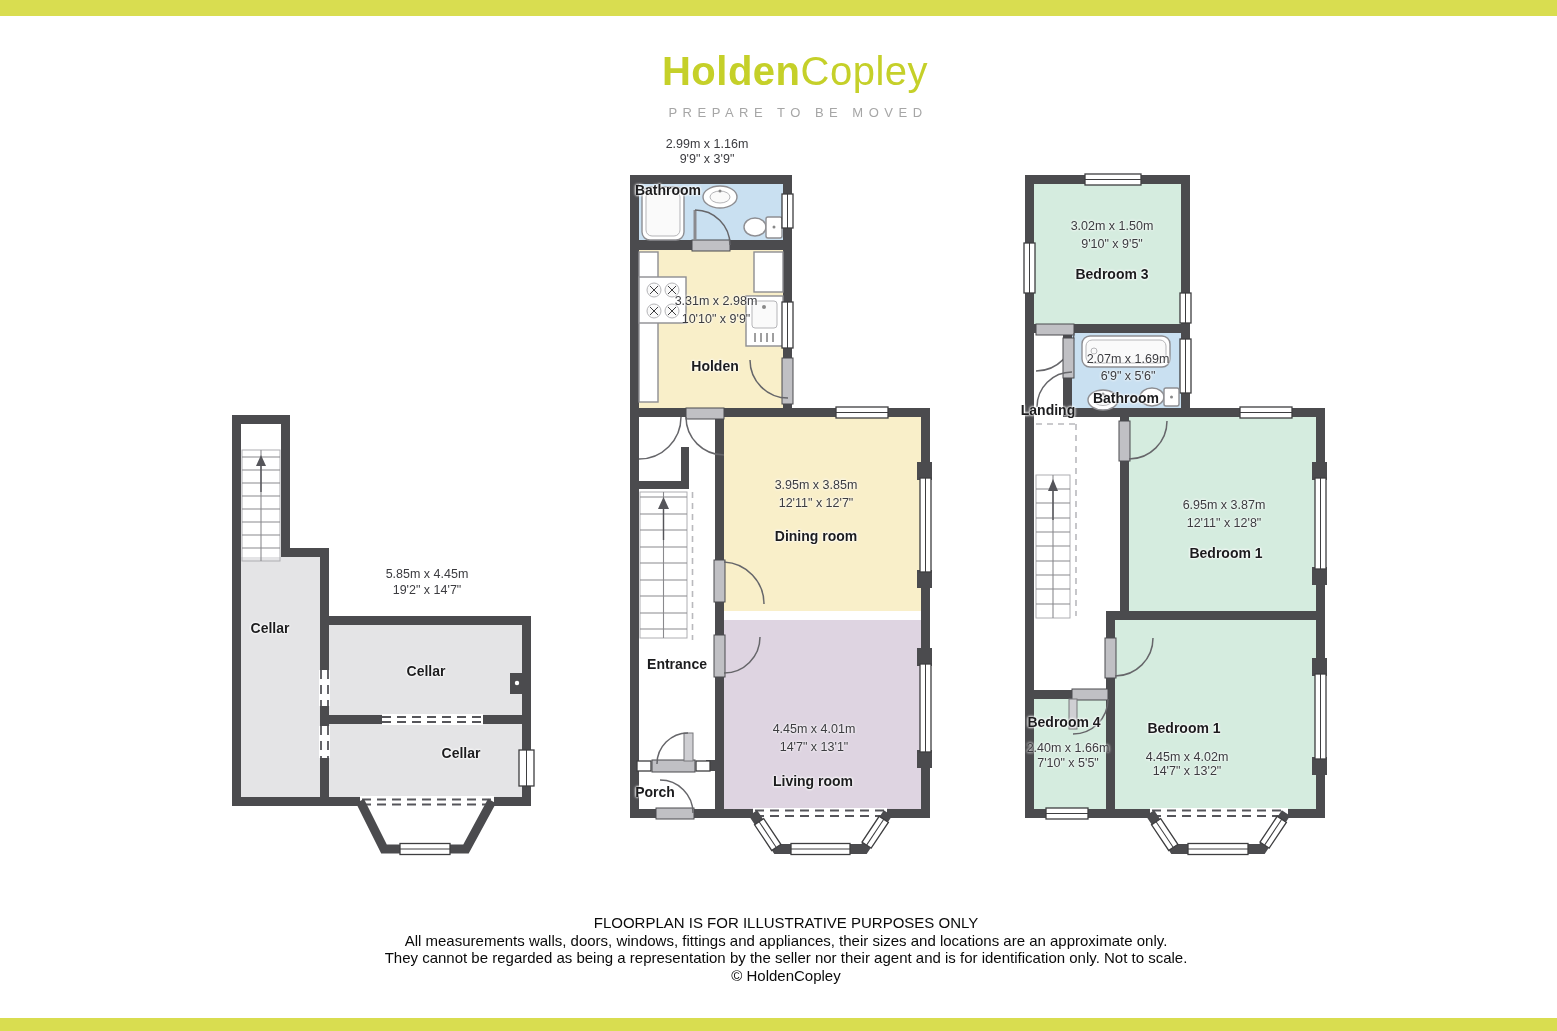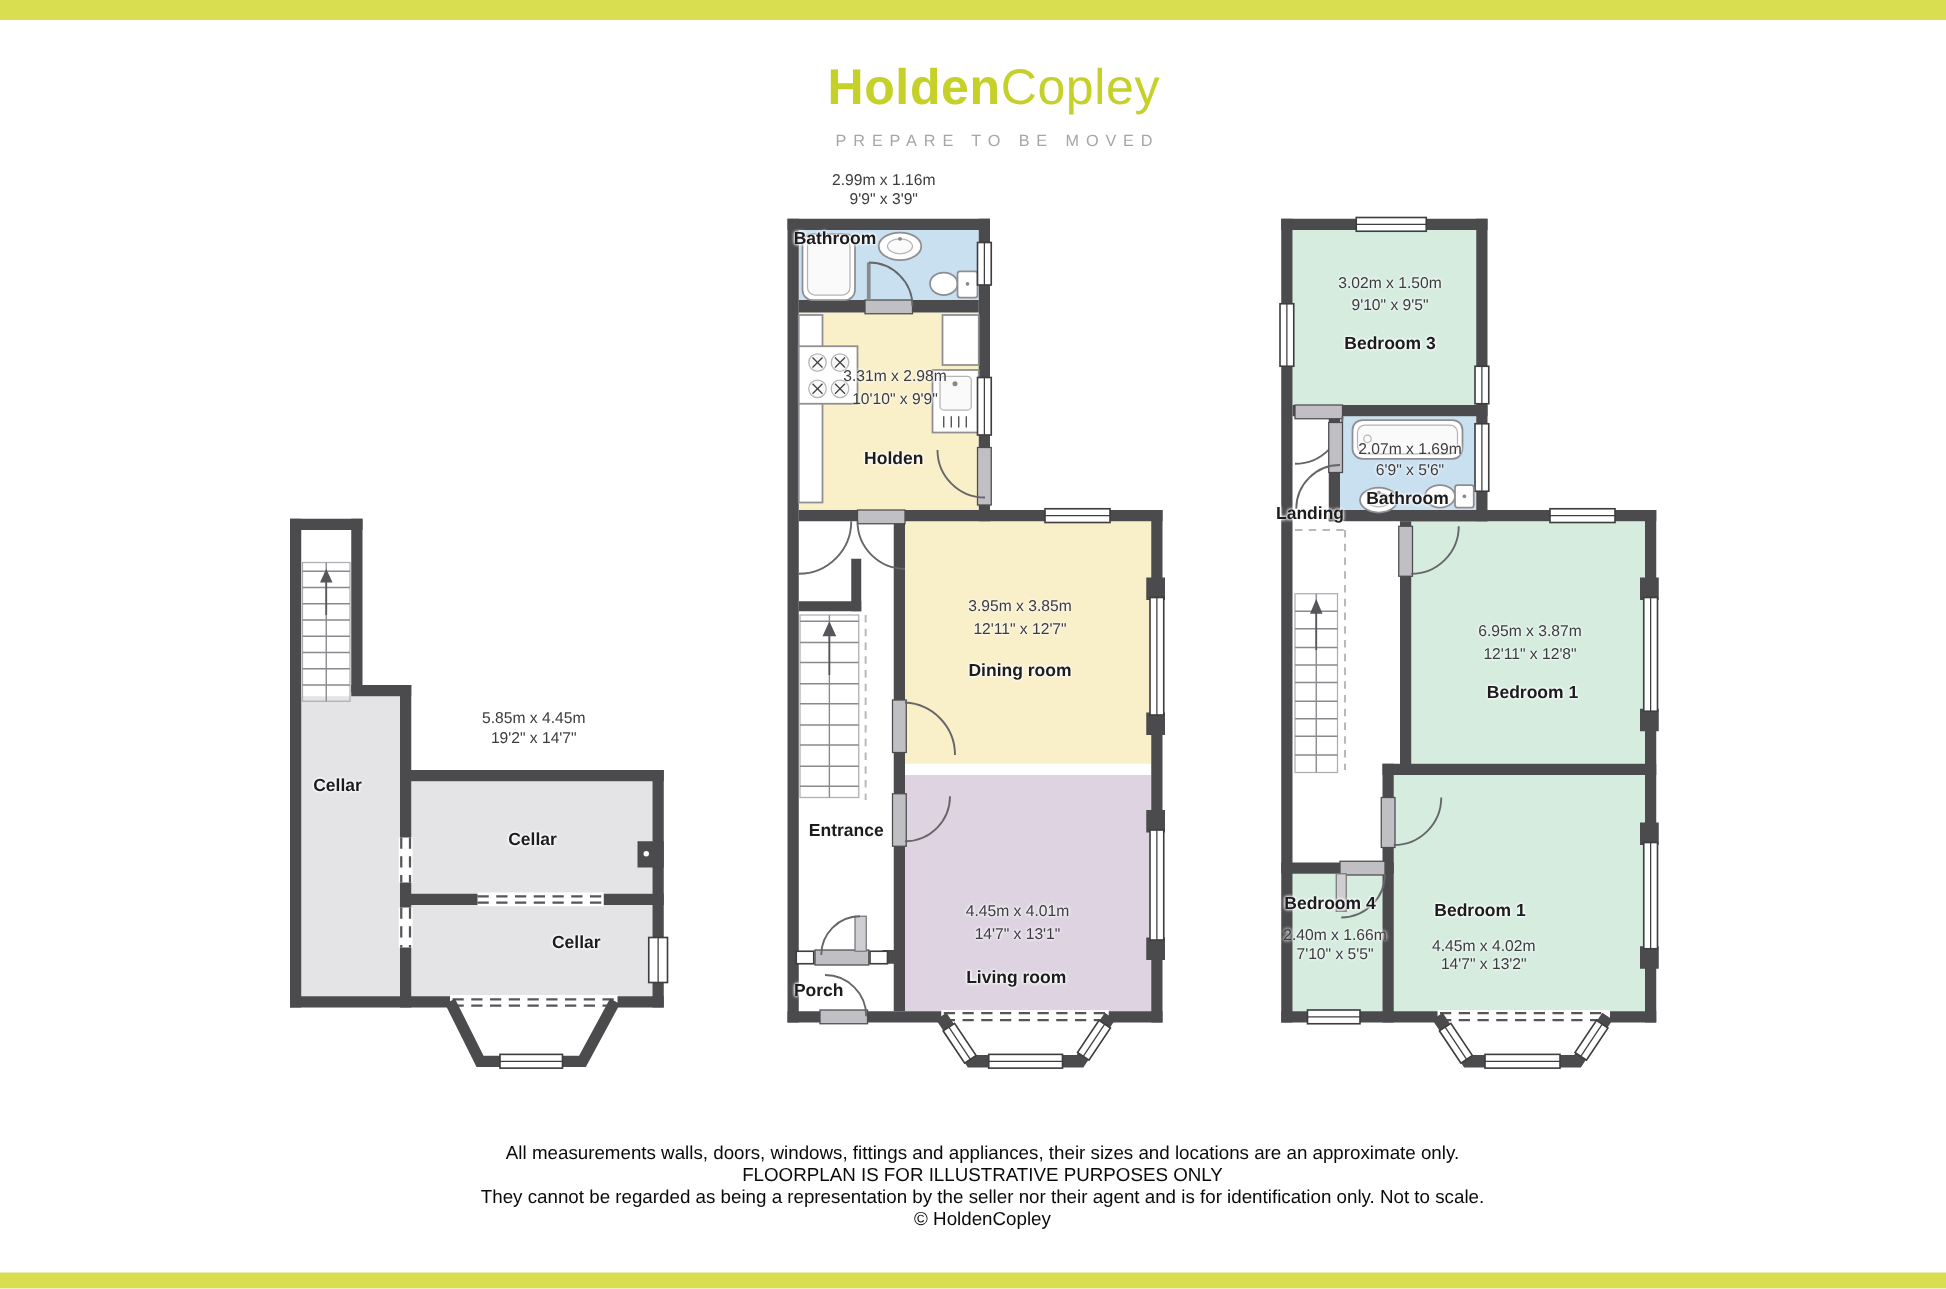--- a/index.html
+++ b/index.html
@@ -436,19 +436,19 @@
   <div class="dim" style="left:1224px;top:523px">12'11" x 12'8"</div>
   <div class="lbl" style="left:1226px;top:553px">Bedroom 1</div>
   <div class="lbl" style="left:1064px;top:722px">Bedroom 4</div>
   <div class="dim" style="left:1068px;top:748px">2.40m x 1.66m</div>
   <div class="dim" style="left:1068px;top:763px">7'10" x 5'5"</div>
   <div class="lbl" style="left:1184px;top:728px">Bedroom 1</div>
   <div class="dim" style="left:1187px;top:757px">4.45m x 4.02m</div>
   <div class="dim" style="left:1187px;top:771px">14'7" x 13'2"</div>
 
   <div id="footer">
+    <div>FLOORPLAN IS FOR ILLUSTRATIVE PURPOSES ONLY</div>
     <div>All measurements walls, doors, windows, fittings and appliances, their sizes and locations are an approximate only.</div>
-    <div>FLOORPLAN IS FOR ILLUSTRATIVE PURPOSES ONLY</div>
     <div>They cannot be regarded as being a representation by the seller nor their agent and is for identification only. Not to scale.</div>
     <div>© HoldenCopley</div>
   </div>
 
 </div>
 
 </body></html>

